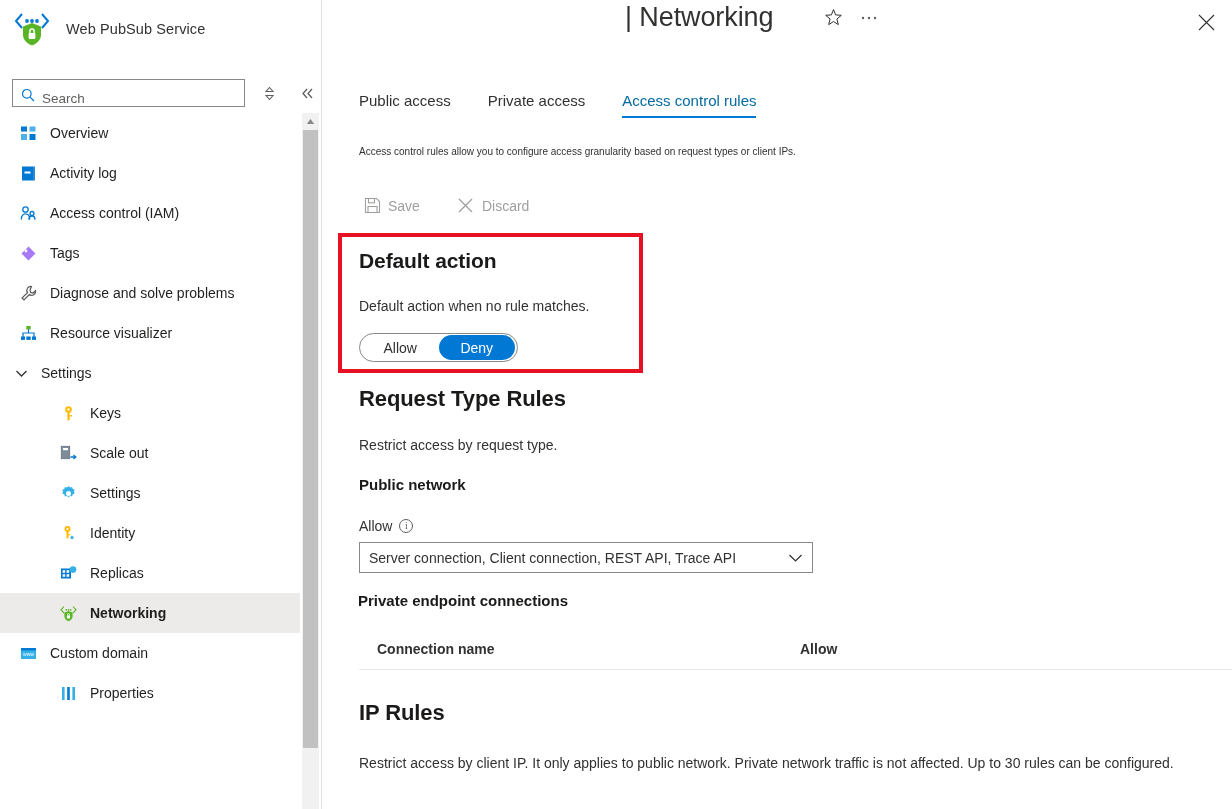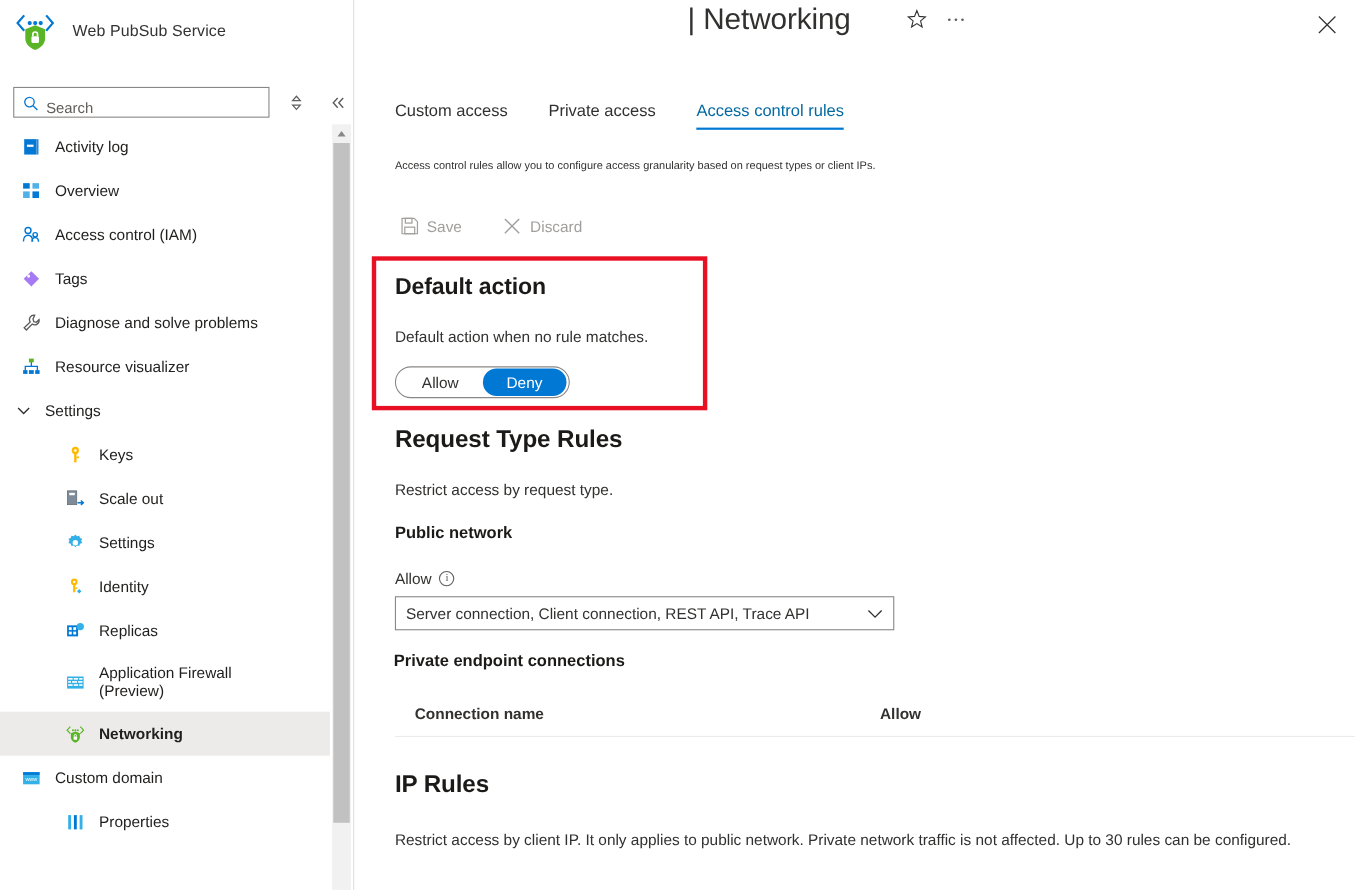--- a/index.html
+++ b/index.html
@@ -271,38 +271,38 @@
           <path d="M12 3 L8 7.5 L12 12" fill="none" stroke="#605e5c" stroke-width="1.3"></path>
         </svg>
       </div>
     </div>
 
     <div class="nav-list">
 
       <div class="nav-item">
         <span class="nav-ico">
           <svg width="17" height="17" viewBox="0 0 17 17">
-            <rect x="2" y="1.5" width="11" height="14" fill="#0078d4"></rect>
-            <rect x="13" y="1.5" width="2" height="14" fill="#2b88d8"></rect>
-            <rect x="4.5" y="6.5" width="6" height="2" fill="#ffffff"></rect>
-          </svg>
-        </span>
-        <span class="nav-label">Activity log</span>
-      </div>
-
-      <div class="nav-item">
-        <span class="nav-ico">
-          <svg width="17" height="17" viewBox="0 0 17 17">
             <rect x="1" y="1.5" width="6" height="5" fill="#0078d4"></rect>
             <rect x="9.5" y="1.5" width="6" height="5" fill="#50b0e8"></rect>
             <rect x="1" y="9" width="6" height="6" fill="#50b0e8"></rect>
             <rect x="9.5" y="9" width="6" height="6" fill="#0078d4"></rect>
           </svg>
         </span>
         <span class="nav-label">Overview</span>
+      </div>
+
+      <div class="nav-item">
+        <span class="nav-ico">
+          <svg width="17" height="17" viewBox="0 0 17 17">
+            <rect x="2" y="1.5" width="11" height="14" fill="#0078d4"></rect>
+            <rect x="13" y="1.5" width="2" height="14" fill="#2b88d8"></rect>
+            <rect x="4.5" y="6.5" width="6" height="2" fill="#ffffff"></rect>
+          </svg>
+        </span>
+        <span class="nav-label">Activity log</span>
       </div>
 
       <div class="nav-item">
         <span class="nav-ico">
           <svg width="17" height="17" viewBox="0 0 17 17">
             <circle cx="5.5" cy="4.5" r="2.7" fill="none" stroke="#0078d4" stroke-width="1.3"></circle>
             <path d="M1.3 14.5 C1.3 10.5 3.3 8.8 5.5 8.8 C7.7 8.8 9.7 10.5 9.7 14.5" fill="none" stroke="#0078d4" stroke-width="1.3"></path>
             <circle cx="12" cy="8.5" r="2" fill="none" stroke="#0078d4" stroke-width="1.3"></circle>
             <path d="M9 14.8 C9 11.8 10.4 11 12 11 C13.6 11 15 11.8 15 14.8" fill="none" stroke="#0078d4" stroke-width="1.3"></path>
           </svg>
@@ -405,39 +405,20 @@
             <rect x="2.6" y="5.2" width="2.6" height="2.6" fill="#ffffff"></rect>
             <rect x="6.6" y="5.2" width="2.6" height="2.6" fill="#ffffff"></rect>
             <rect x="2.6" y="9.2" width="2.6" height="2.6" fill="#ffffff"></rect>
             <rect x="6.6" y="9.2" width="2.6" height="2.6" fill="#ffffff"></rect>
             <circle cx="13" cy="4.6" r="3.3" fill="#32b0e7"></circle>
           </svg>
         </span>
         <span class="nav-label">Replicas</span>
       </div>
 
-      <div class="nav-item two-line" style="padding-left:60px;">
-        <span class="nav-ico">
-          <svg width="17" height="17" viewBox="0 0 17 17">
-            <rect x="1" y="3" width="15" height="11" fill="#32b0e7"></rect>
-            <g fill="#ffffff">
-              <rect x="2" y="4.4" width="4" height="1.5"></rect>
-              <rect x="7" y="4.4" width="4" height="1.5"></rect>
-              <rect x="12" y="4.4" width="3" height="1.5"></rect>
-              <rect x="2" y="7.2" width="2.5" height="1.5"></rect>
-              <rect x="5.5" y="7.2" width="4.5" height="1.5"></rect>
-              <rect x="11" y="7.2" width="4" height="1.5"></rect>
-              <rect x="2" y="10" width="4" height="1.5"></rect>
-              <rect x="7" y="10" width="4" height="1.5"></rect>
-              <rect x="12" y="10" width="3" height="1.5"></rect>
-            </g>
-          </svg>
-        </span>
-        <span class="nav-label stack">Application Firewall (Preview)</span>
-      </div>
 
       <div class="nav-item selected" style="padding-left:60px;">
         <span class="nav-ico">
           <svg width="17" height="17" viewBox="0 0 17 17">
             <path d="M4 1.5 L1 4.8 L4 8" fill="none" stroke="#5ab526" stroke-width="1.1"></path>
             <path d="M13 1.5 L16 4.8 L13 8" fill="none" stroke="#5ab526" stroke-width="1.1"></path>
             <circle cx="6.3" cy="4.8" r="0.9" fill="#5ab526"></circle>
             <circle cx="8.5" cy="4.8" r="0.9" fill="#5ab526"></circle>
             <circle cx="10.7" cy="4.8" r="0.9" fill="#5ab526"></circle>
             <path d="M8.5 6 L12.6 7.6 V11.5 C12.6 13.8 10.5 15.6 8.5 16.2 C6.5 15.6 4.4 13.8 4.4 11.5 V7.6 Z" fill="#5ab526"></path>
@@ -499,21 +480,21 @@
   </div>
   <div class="close-btn">
     <svg width="19" height="19" viewBox="0 0 19 19">
       <path d="M2 2 L17 17 M17 2 L2 17" stroke="#323130" stroke-width="1.1" fill="none"></path>
     </svg>
   </div>
 
   <div class="main">
 
     <div class="tabs">
-      <div class="tab">Custom access</div>
+      <div class="tab">Public access</div>
       <div class="tab">Private access</div>
       <div class="tab active">Access control rules</div>
     </div>
 
     <div class="intro-text">Access control rules allow you to configure access granularity based on request types or client IPs.</div>
 
     <div class="cmdbar">
       <div class="cmd">
         <span>
           <svg width="17" height="17" viewBox="0 0 17 17">

